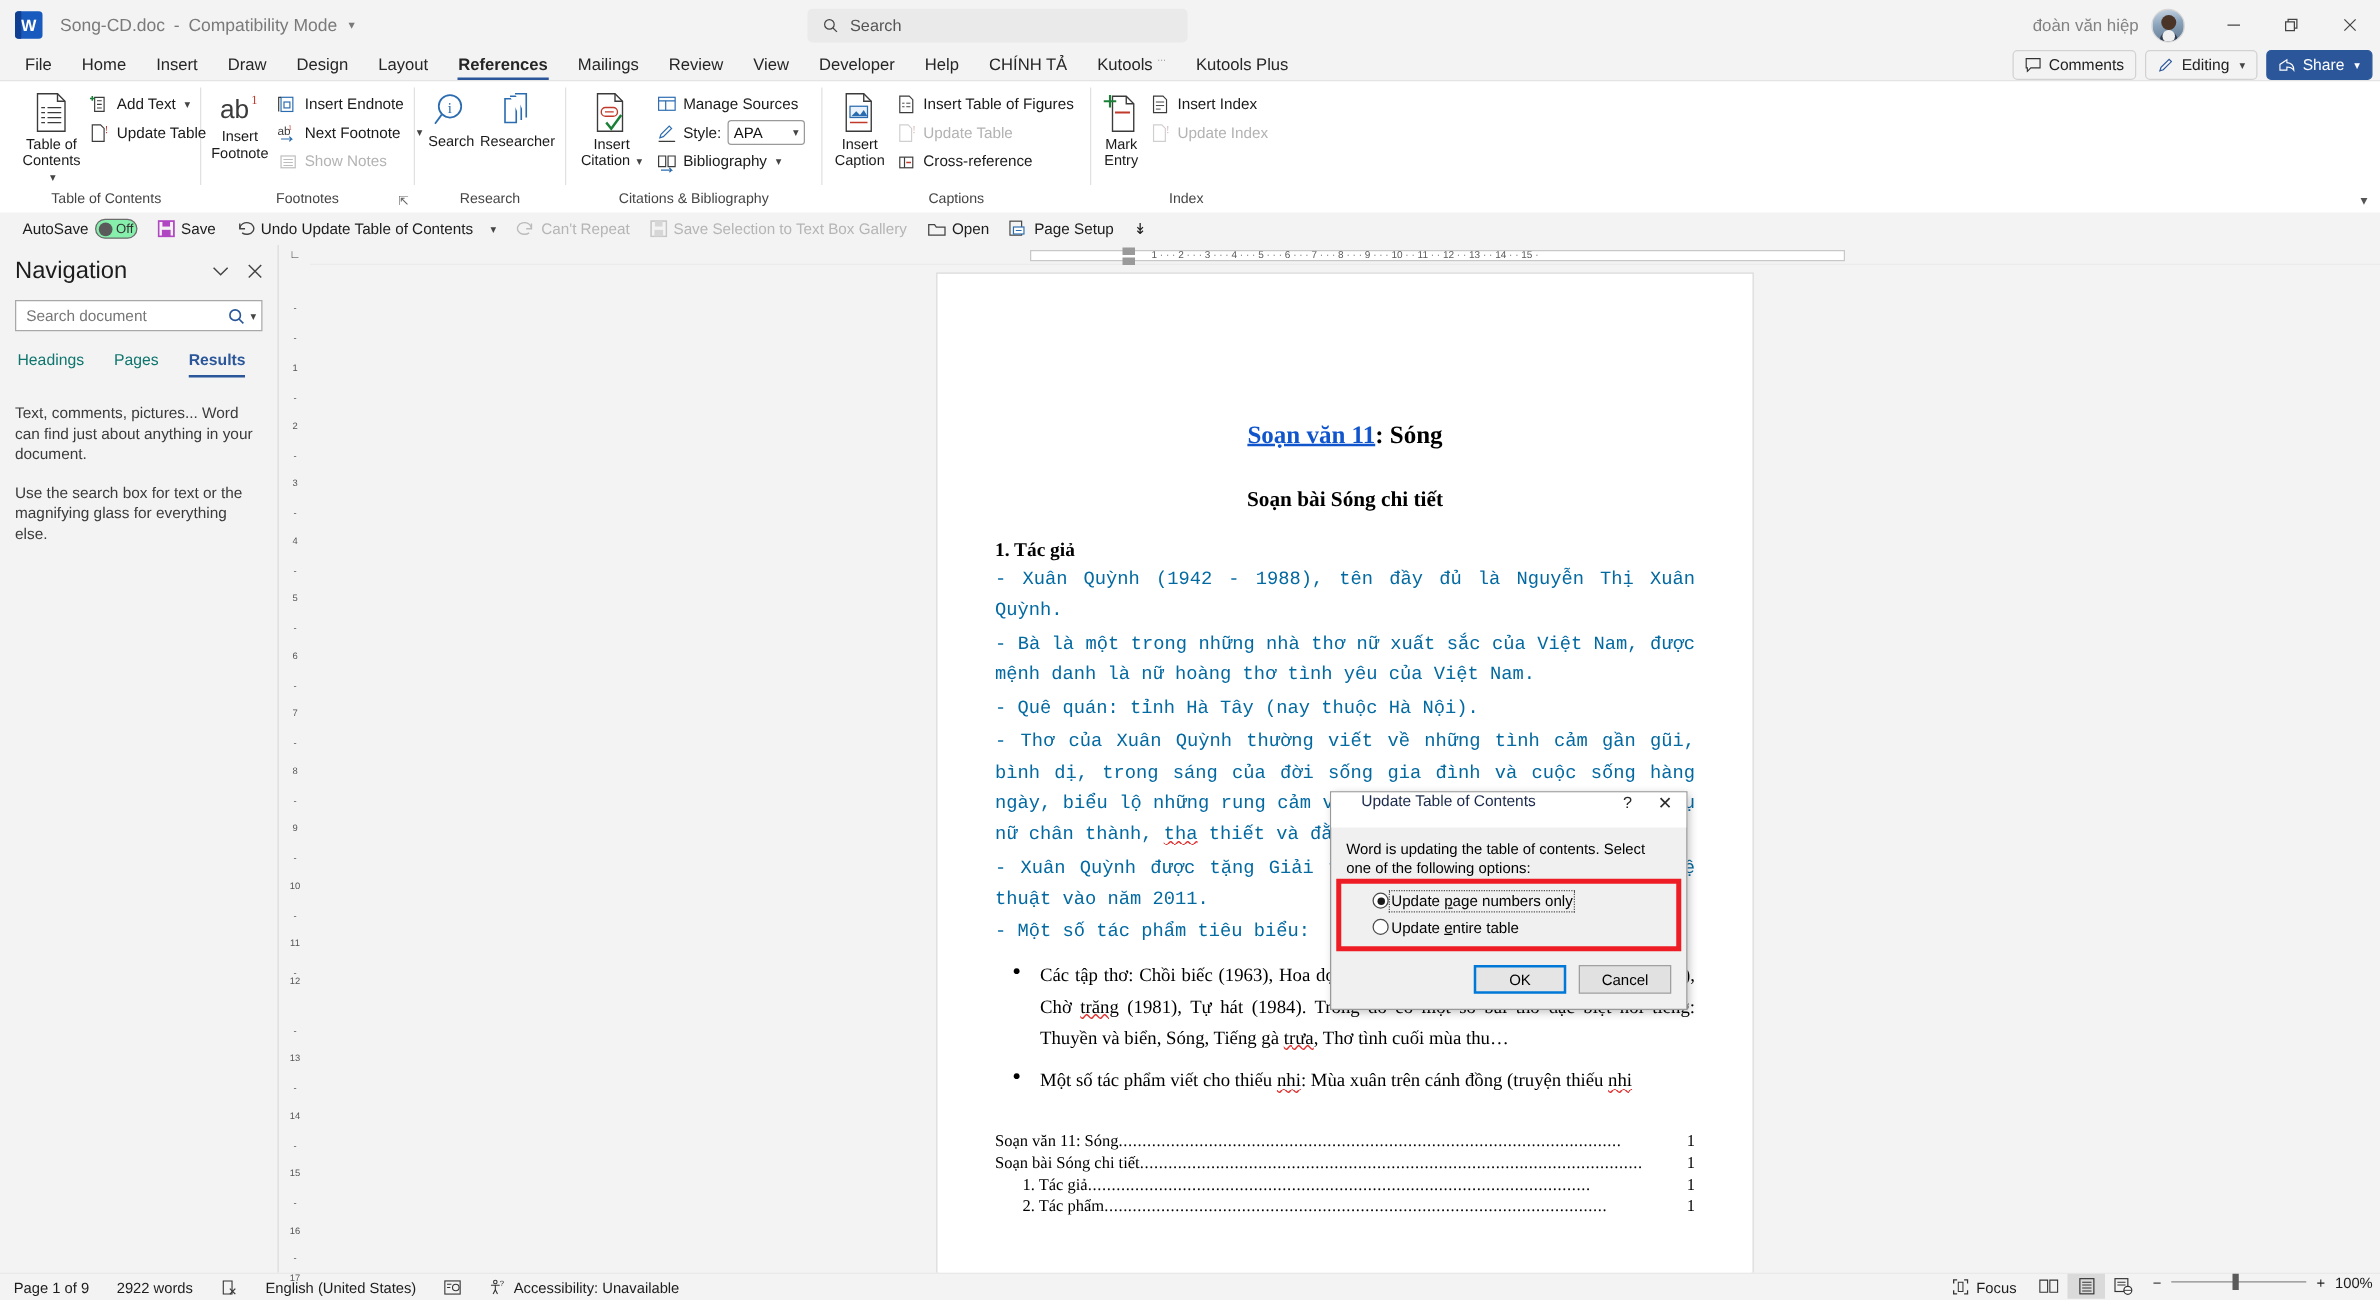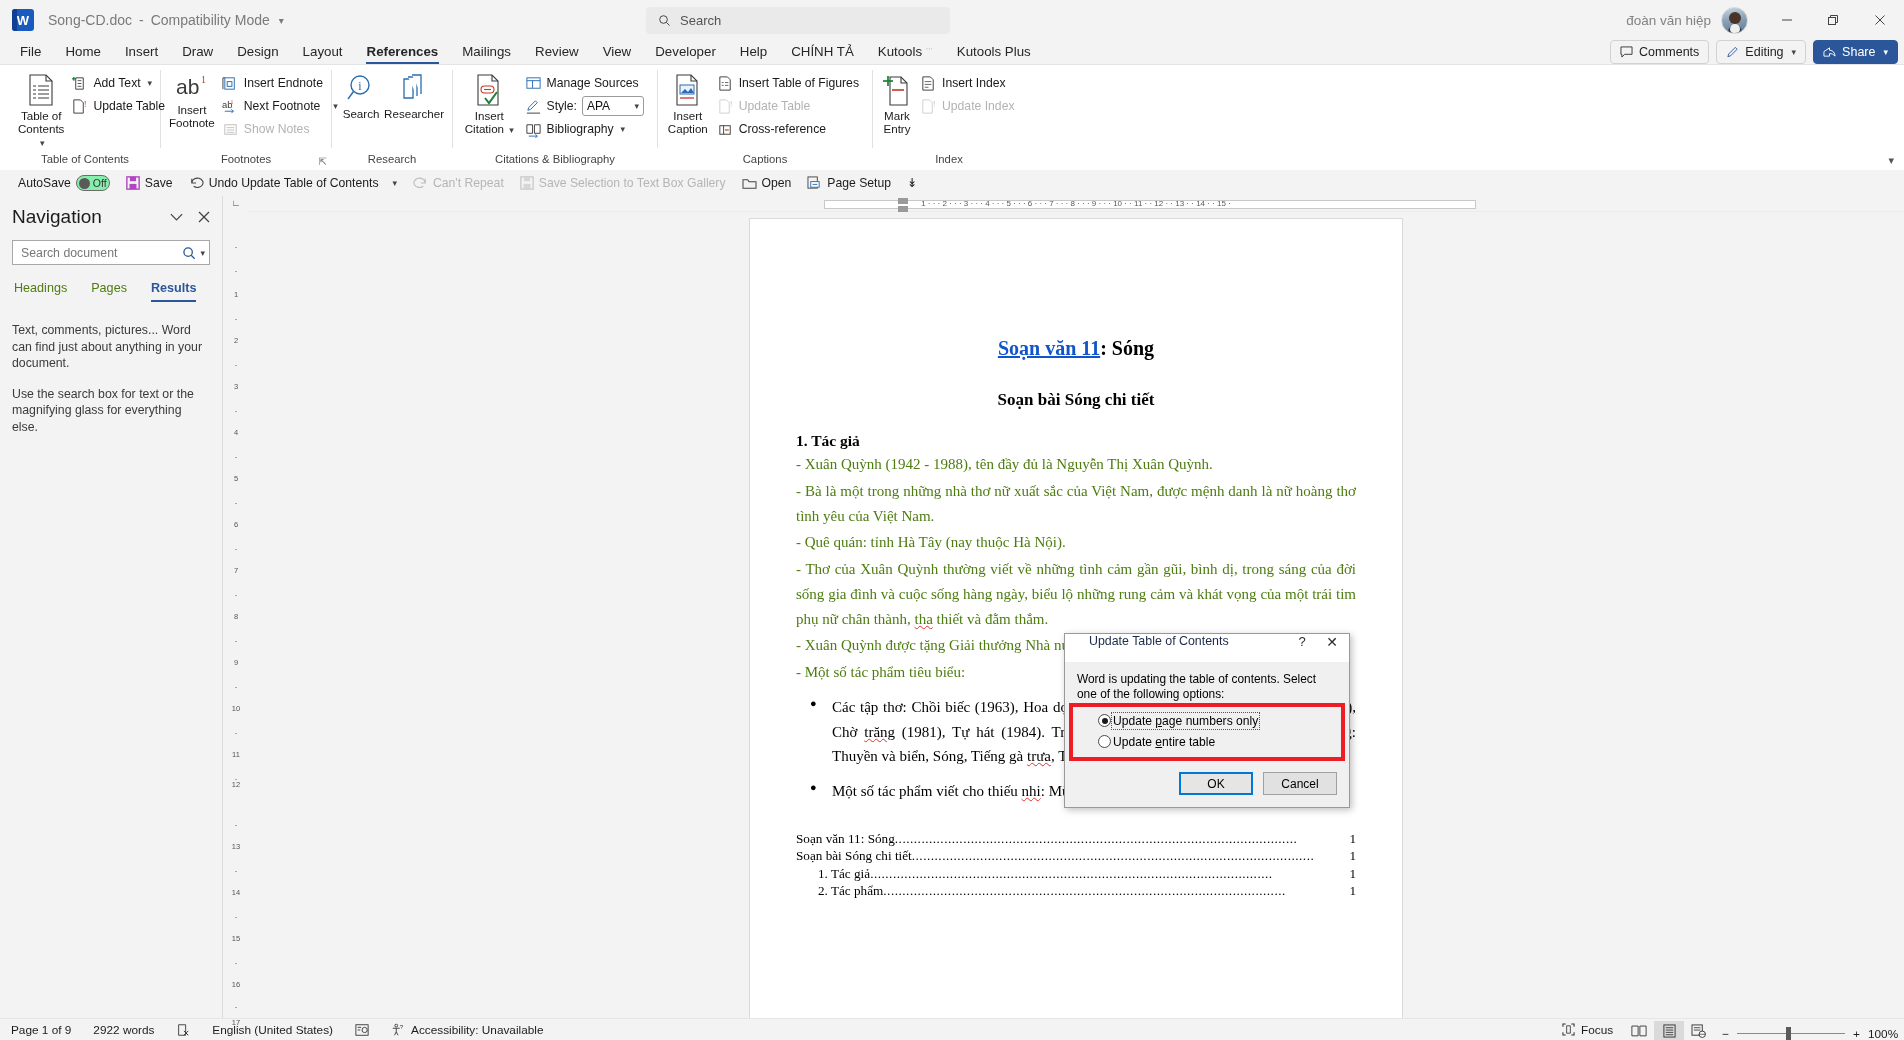--- a/index.html
+++ b/index.html
@@ -146,21 +146,21 @@
   .navpane { width: 222px; background: #f3f3f3; padding: 10px 12px 0 12px; position: relative; }
   .nav-head { display: flex; align-items: center; justify-content: space-between; margin-bottom: 12px; }
   .nav-title { font-size: 19px; color: #1c1c1c; }
   .nav-head-btns { display: flex; gap: 14px; align-items: center; color: #444; }
   .nav-search {
     height: 25px; border: 1px solid #a8a8a8; background: #fff; display: flex; align-items: center;
     padding: 0 4px 0 8px; justify-content: space-between; margin-bottom: 16px;
   }
   .nav-search .ph { font-size: 12.3px; color: #777; }
   .nav-tabs { display: flex; gap: 24px; padding-left: 2px; margin-bottom: 22px; }
-  .nav-tab { font-size: 12.6px; color: #4d7c0f; padding-bottom: 5px; position: relative; }
+  .nav-tab { font-size: 12.6px; color: #0f766e; padding-bottom: 5px; position: relative; }
   .nav-tab.active { color: #2b579a; font-weight: bold; }
   .nav-tab.active::after {
     content: ""; position: absolute; left: 0; right: 0; bottom: -2px; height: 2px; background: #2b579a;
   }
   .nav-text { font-size: 12.3px; color: #3b3b3b; line-height: 1.35; margin-bottom: 14px; }
 
   
   .vruler {
     width: 26px; background: #f3f3f3; border-left: 1px solid #dcdcdc;
     position: relative; font-size: 7.5px; color: #555;
@@ -190,21 +190,21 @@
   .doc-h1 a { color: #1155cc; text-decoration: underline; }
   .doc-h2 {
     text-align: center; font-family: "Liberation Serif", serif; font-size: 17px;
     font-weight: bold; color: #000; margin-top: 30px;
   }
   .doc-h3 {
     font-family: "Liberation Serif", serif; font-size: 15.5px; font-weight: bold;
     margin-top: 22px;
   }
   .doc-p {
-    font-family: Liberation Serif, serif; font-size: 15px; color: #4d7c0f;
+    font-family: Liberation Mono, monospace; font-size: 15px; color: #0369a1;
     text-align: justify; line-height: 1.65; margin-top: 2px;
   }
   .doc-li {
     font-family: "Liberation Serif", serif; font-size: 15px; color: #000;
     text-align: justify; line-height: 1.65; margin-top: 10px; padding-left: 36px; position: relative;
   }
   .doc-li::before {
     content: "\25CF"; position: absolute; left: 14px; top: -1px; font-size: 11px;
   }
   .sq { text-decoration: underline; text-decoration-color: #e03131;
@@ -248,21 +248,21 @@
     border: 1px solid #a0a0a0; display: flex; align-items: center; justify-content: center;
   }
   .dbtn.primary { border: 2px solid #0078d7; background: #e5e5e5; }
 
   
   .status {
     height: 22px; background: #f3f3f3; display: flex; align-items: center;
     font-size: 11.8px; color: #1c1c1c; border-top: 1px solid #e6e6e6;
   }
   .st-item { display: flex; align-items: center; gap: 6px; padding: 0 11px; height: 22px; white-space: nowrap; }
-  .st-right { margin-left: auto; display: flex; align-items: flex-end; }
+  .st-right { margin-left: auto; display: flex; align-items: flex-start; }
   .view-btn { width: 30px; height: 20px; display: flex; align-items: center; justify-content: center; }
   .view-btn.sel { background: #dadada; }
   .zoom-slider { display: flex; align-items: center; gap: 8px; padding: 0 8px; }
   .zs-track { width: 108px; height: 1px; background: #8a8a8a; position: relative; }
   .zs-thumb { position: absolute; left: 49px; top: -6px; width: 5px; height: 13px; background: #5a5a5a; }
   .zoom-val { width: 36px; text-align: right; padding-right: 12px; }
   svg { display: block; }
 </style>
 </head>
 <body>

